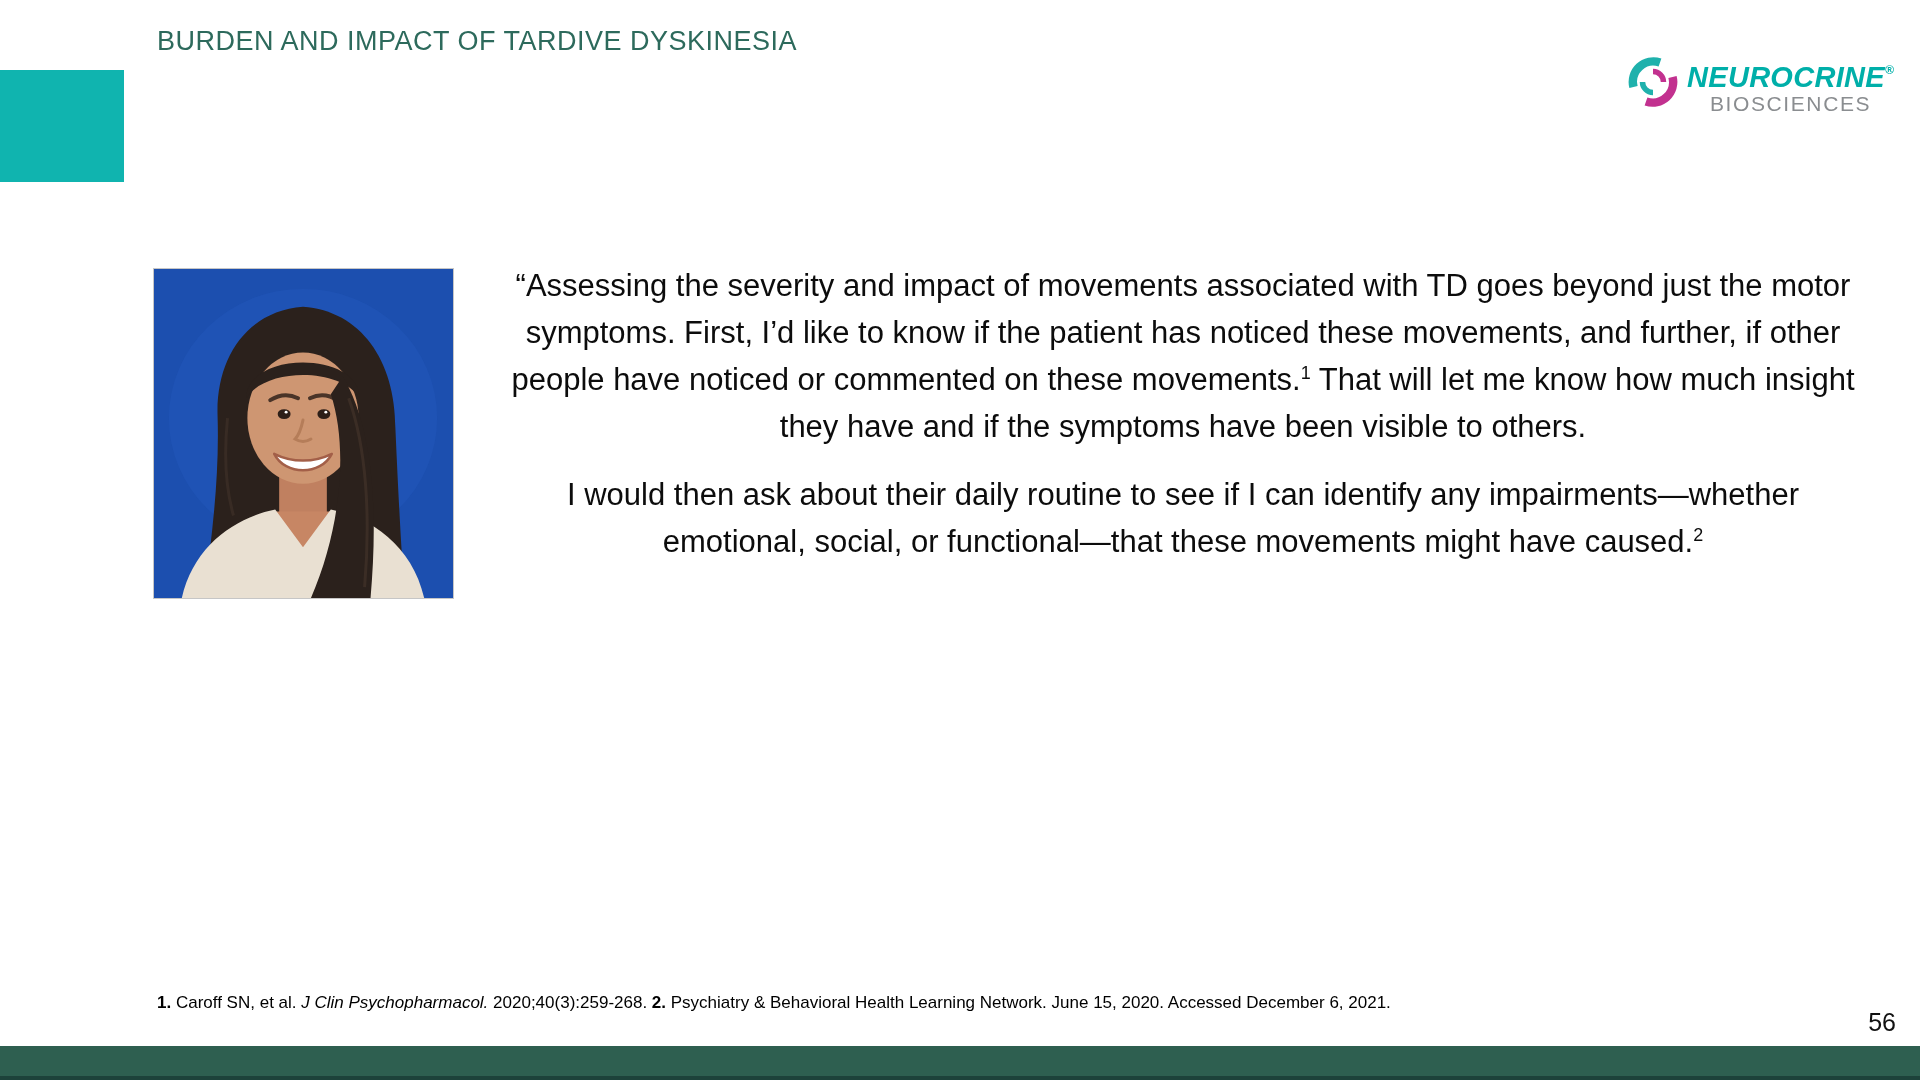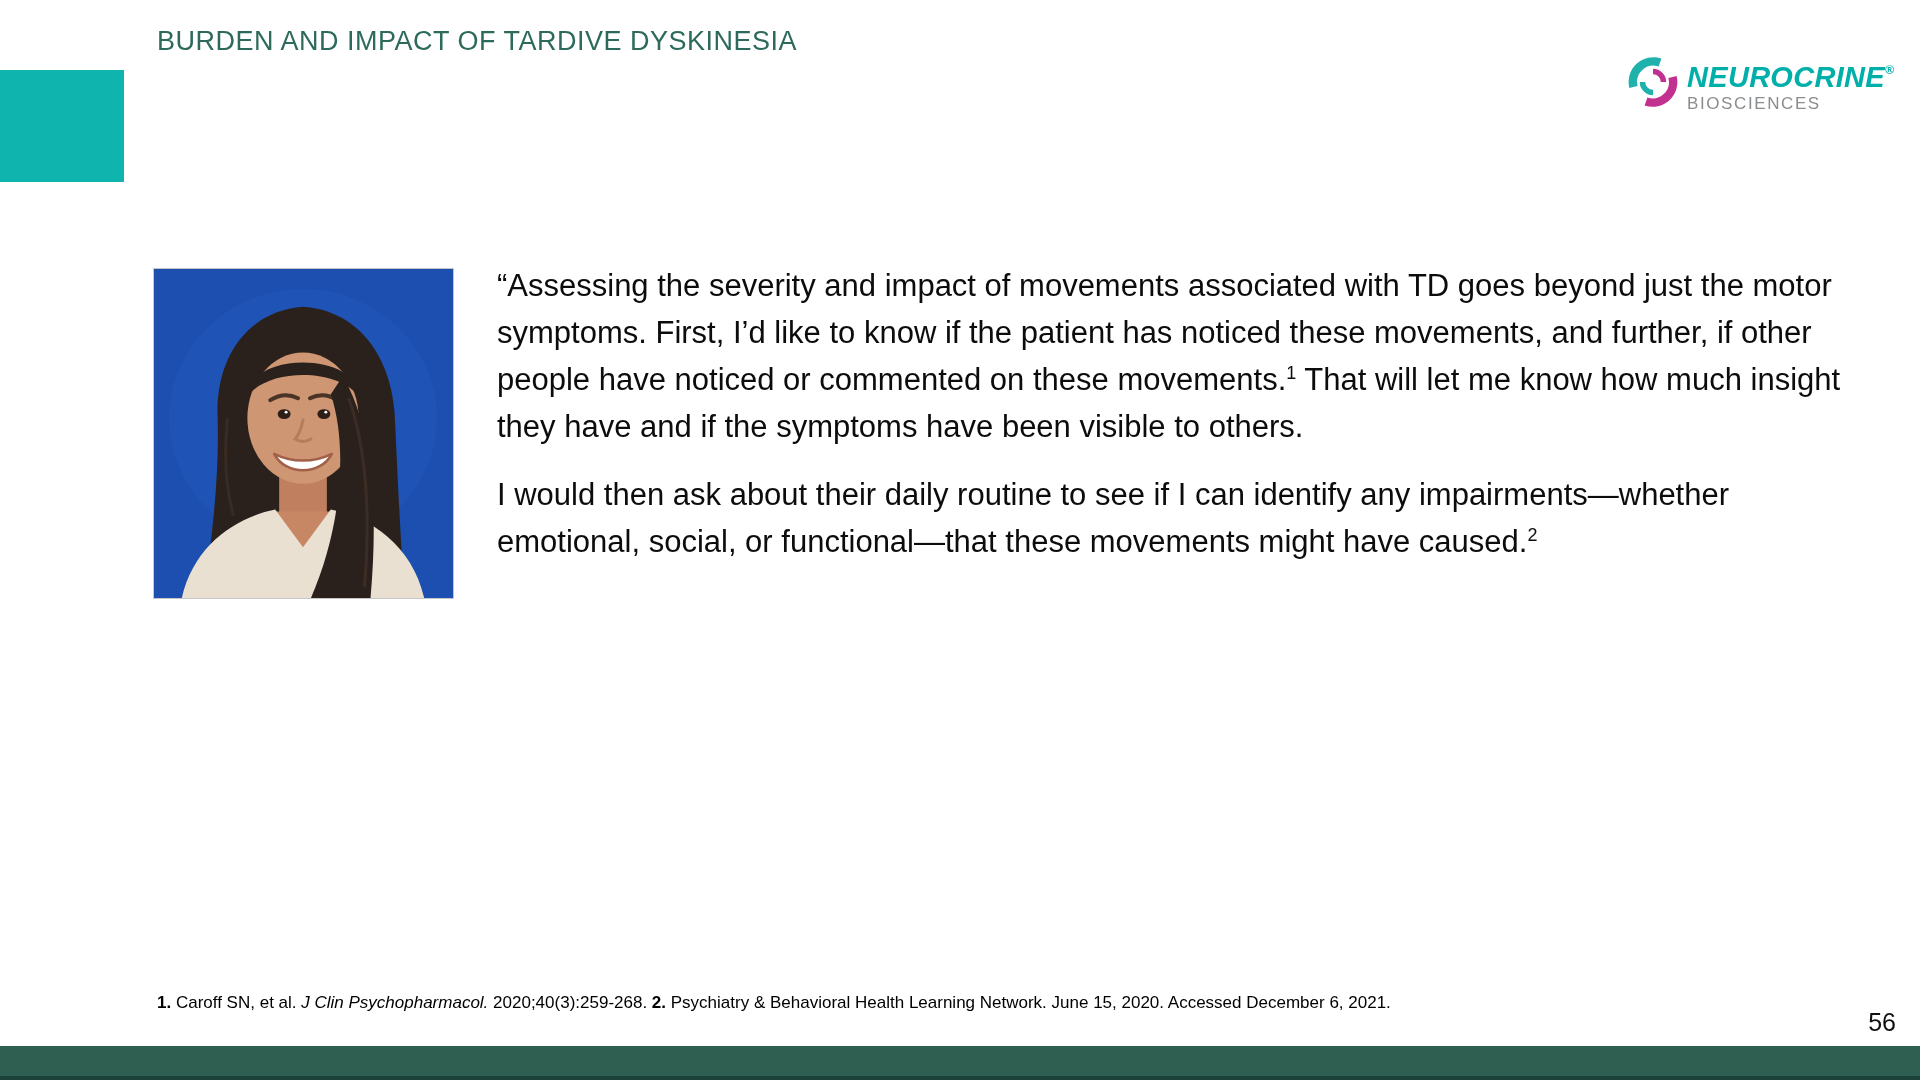--- a/index.html
+++ b/index.html
@@ -4,20 +4,21 @@
 <style>
   * { margin: 0; padding: 0; box-sizing: border-box; }
   html, body { width: 1920px; height: 1080px; overflow: hidden; background: #ffffff; }
   body { font-family: "Liberation Sans", sans-serif; }
 
   .slide {
     position: relative;
     width: 1920px;
     height: 1080px;
     background: #ffffff;
+    text-align: center;
   }
 
   .accent-square {
     position: absolute;
     left: 0; top: 70px;
     width: 124px; height: 112px;
     background: #10B4AF;
   }
 
   .kicker {
@@ -50,21 +51,21 @@
     font-size: 29px;
     font-weight: bold;
     letter-spacing: 0.3px;
     color: #00AFA9;
     line-height: 30px;
     white-space: nowrap;
     font-style: italic;
   }
   .logo-name sup { font-size: 12px; vertical-align: 13px; }
   .logo-sub {
-    font-size: 17px;
+    font-size: 21px;
     letter-spacing: 1.6px;
     color: #8A8D90;
     line-height: 22px;
     margin-top: 1px;
     white-space: nowrap;
   }
 
   .photo {
     position: absolute;
     left: 153px; top: 268px;

